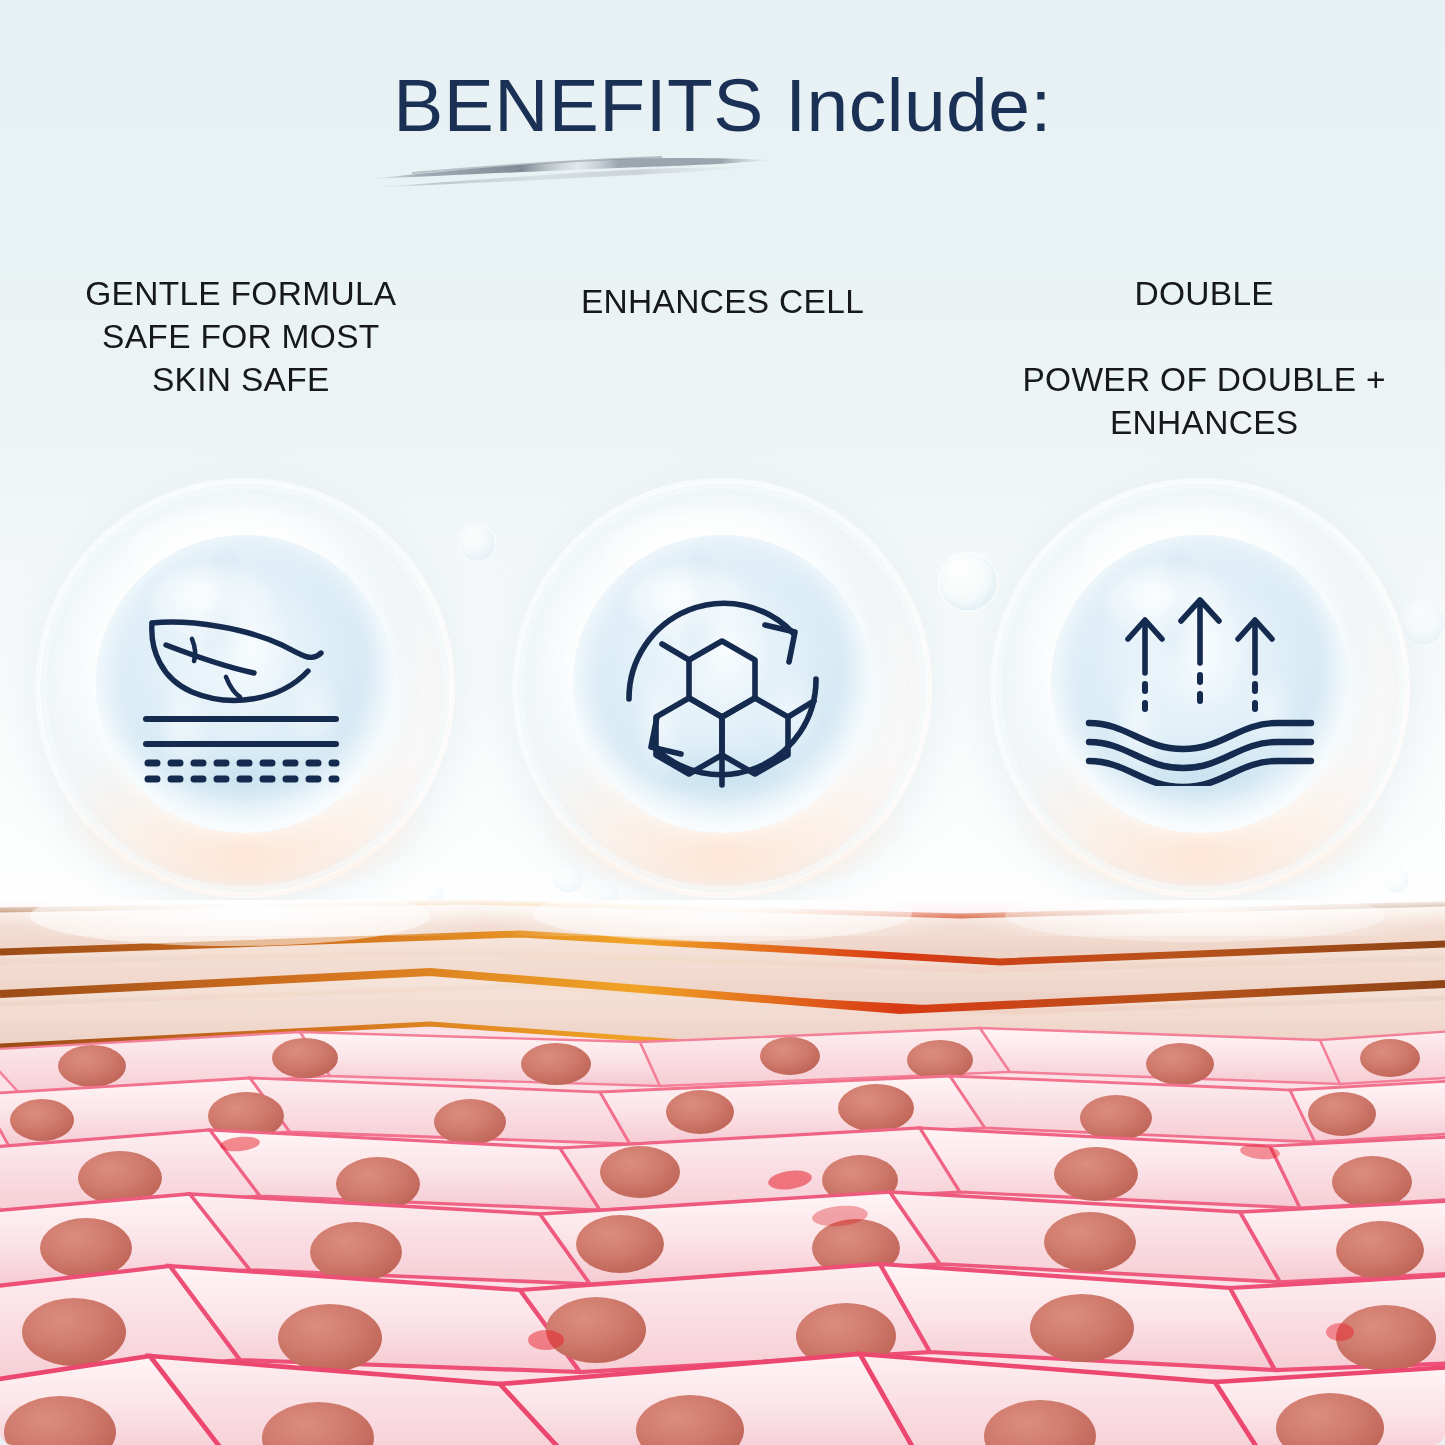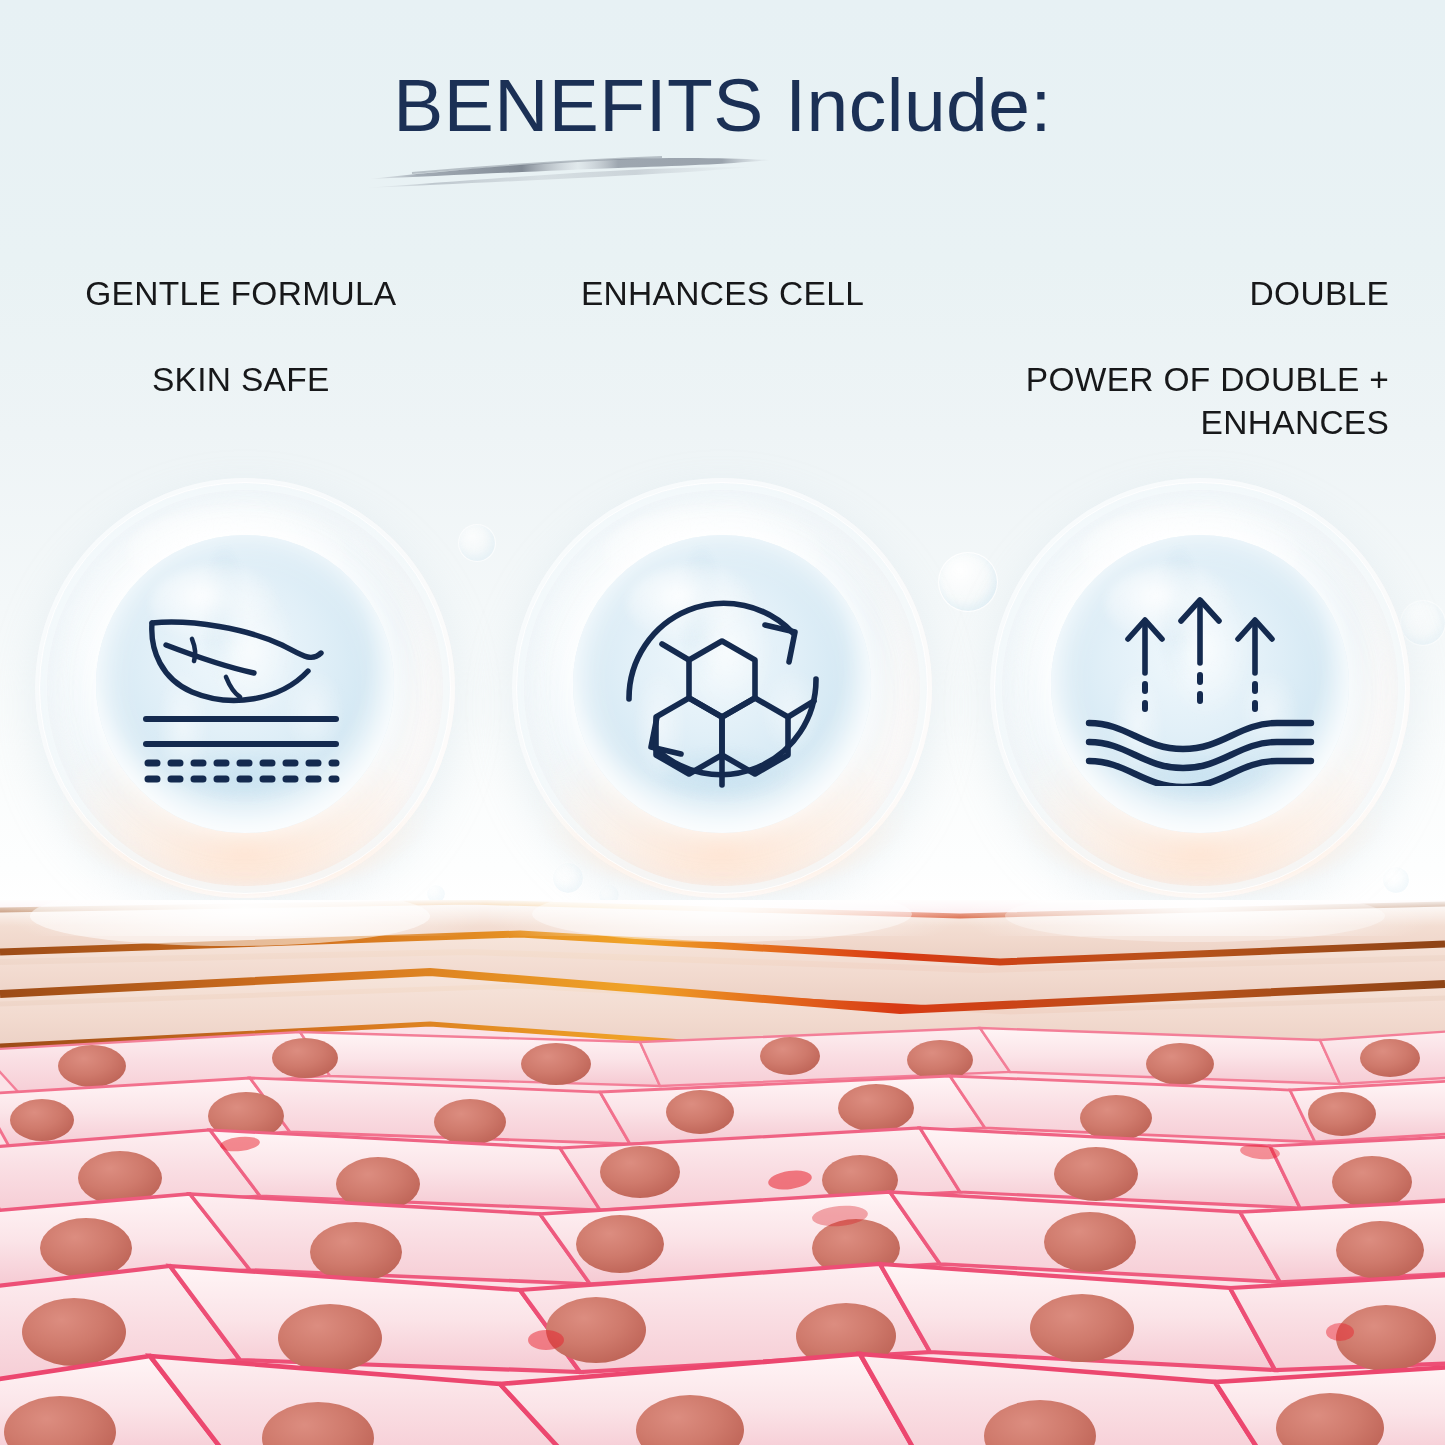--- a/index.html
+++ b/index.html
@@ -12,20 +12,21 @@
     position:relative;width:1445px;height:1445px;overflow:hidden;
     background:
       linear-gradient(180deg,
         #e7f1f4 0%,
         #e9f2f4 18%,
         #eef4f6 30%,
         #f4f8f9 42%,
         #fafcfc 52%,
         #fdfefe 60%,
         #ffffff 63%);
+    border-radius: 13px;
   }
 
   
   .header{
     position:absolute;top:66px;left:0;width:100%;
     text-align:center;pointer-events:none;
   }
   .title{
     font-size:75px;
     font-weight:400;
@@ -56,22 +57,22 @@
   .benefit-text{
     font-size:33.5px;
     line-height:43px;
     letter-spacing:0.3px;
     color:#17181a;
     font-weight:400;
     margin:0 auto;
     max-width:390px;
   }
   .benefit-col.c1 .benefit-text{max-width:345px;}
-  .benefit-col.c2 .benefit-text{max-width:370px;}
-  .benefit-col.c3 .benefit-text{max-width:370px;text-align:right;}
+  .benefit-col.c2 .benefit-text{max-width:370px;margin-top:8px;}
+  .benefit-col.c3 .benefit-text{max-width:370px;}
 
   
   .bubbles{position:absolute;top:0;left:0;width:1445px;height:1445px;}
   .bubble{
     position:absolute;
     width:420px;height:420px;
   }
   .bubble.b1{left:35px;top:478px;}
   .bubble.b2{left:512px;top:478px;}
   .bubble.b3{left:990px;top:478px;}
@@ -215,21 +216,21 @@
         <path d="M60,26 C140,19 230,13 310,10" stroke="#79828e" stroke-opacity="0.45" stroke-width="2.2" fill="none"></path>
       </svg>
     </div>
   </div>
 
   <div class="benefits">
 
     <div class="benefit-col c1">
       <p class="benefit-text">
         <span>GENTLE FORMULA</span><br>
-        <br>
+        <span>SAFE FOR MOST</span><br>
         <span>SKIN SAFE</span>
       </p>
     </div>
 
     <div class="benefit-col c2">
       <p class="benefit-text">
         <span>ENHANCES CELL</span><br>
         <br>
       </p>
     </div>

